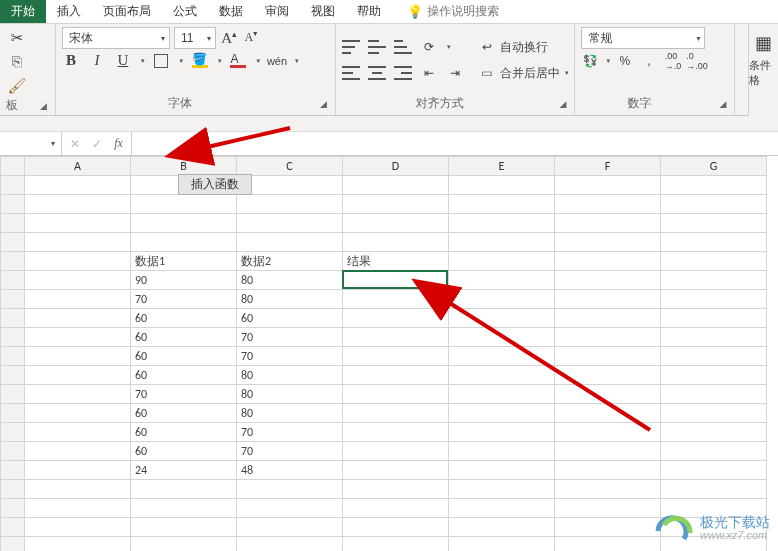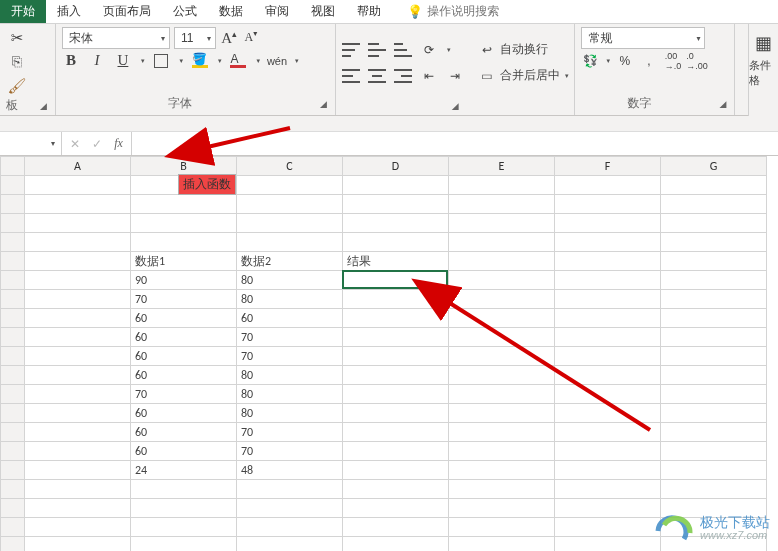--- a/index.html
+++ b/index.html
@@ -184,22 +184,22 @@
     content:"";
     position:absolute;
     right:-3px; bottom:-3px;
     width:5px; height:5px;
     background:#217346;
   }
   
   .tooltip-pop {
     position: absolute;
     border: 1px solid #b0b0b0;
-    background: #ef4444;
-    padding: 1px 4px;
+    background: #e5e5e5;
+    padding: 1px 12px;
     font-size: 12px;
     color: #333;
   }
   
   .anno { position:absolute; pointer-events:none; }
   
   .watermark {
     position: absolute;
     right: 8px;
     bottom: 6px;
@@ -338,20 +338,21 @@
           <span>自动换行</span>
         </div>
         <div class="hstack">
           <span class="ico">▭</span>
           <span>合并后居中</span>
           <span class="dd-caret">▾</span>
         </div>
       </div>
     </div>
     <div class="group-label">
+      <span style="flex:1">对齐方式</span>
       <span class="dlauncher">◢</span>
     </div>
   </div>
 
   <div class="group" style="min-width:160px">
     <div class="group-body vstack" style="align-items:flex-start">
       <div class="combo numfmt">
         <span>常规</span>
       </div>
       <div class="hstack" style="gap:6px">

